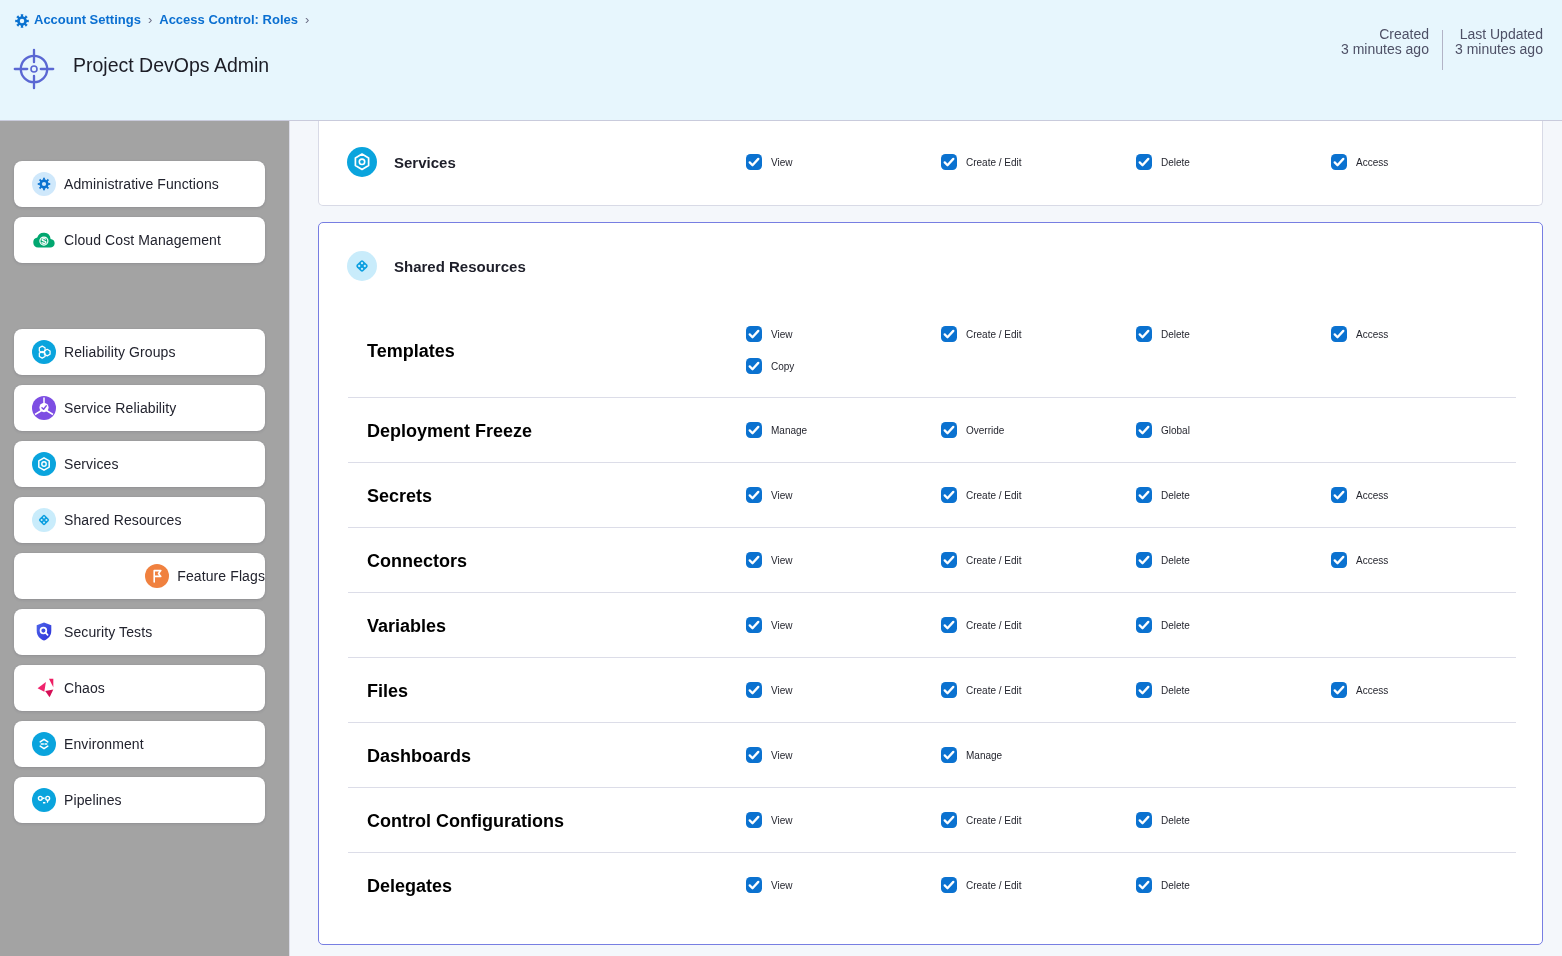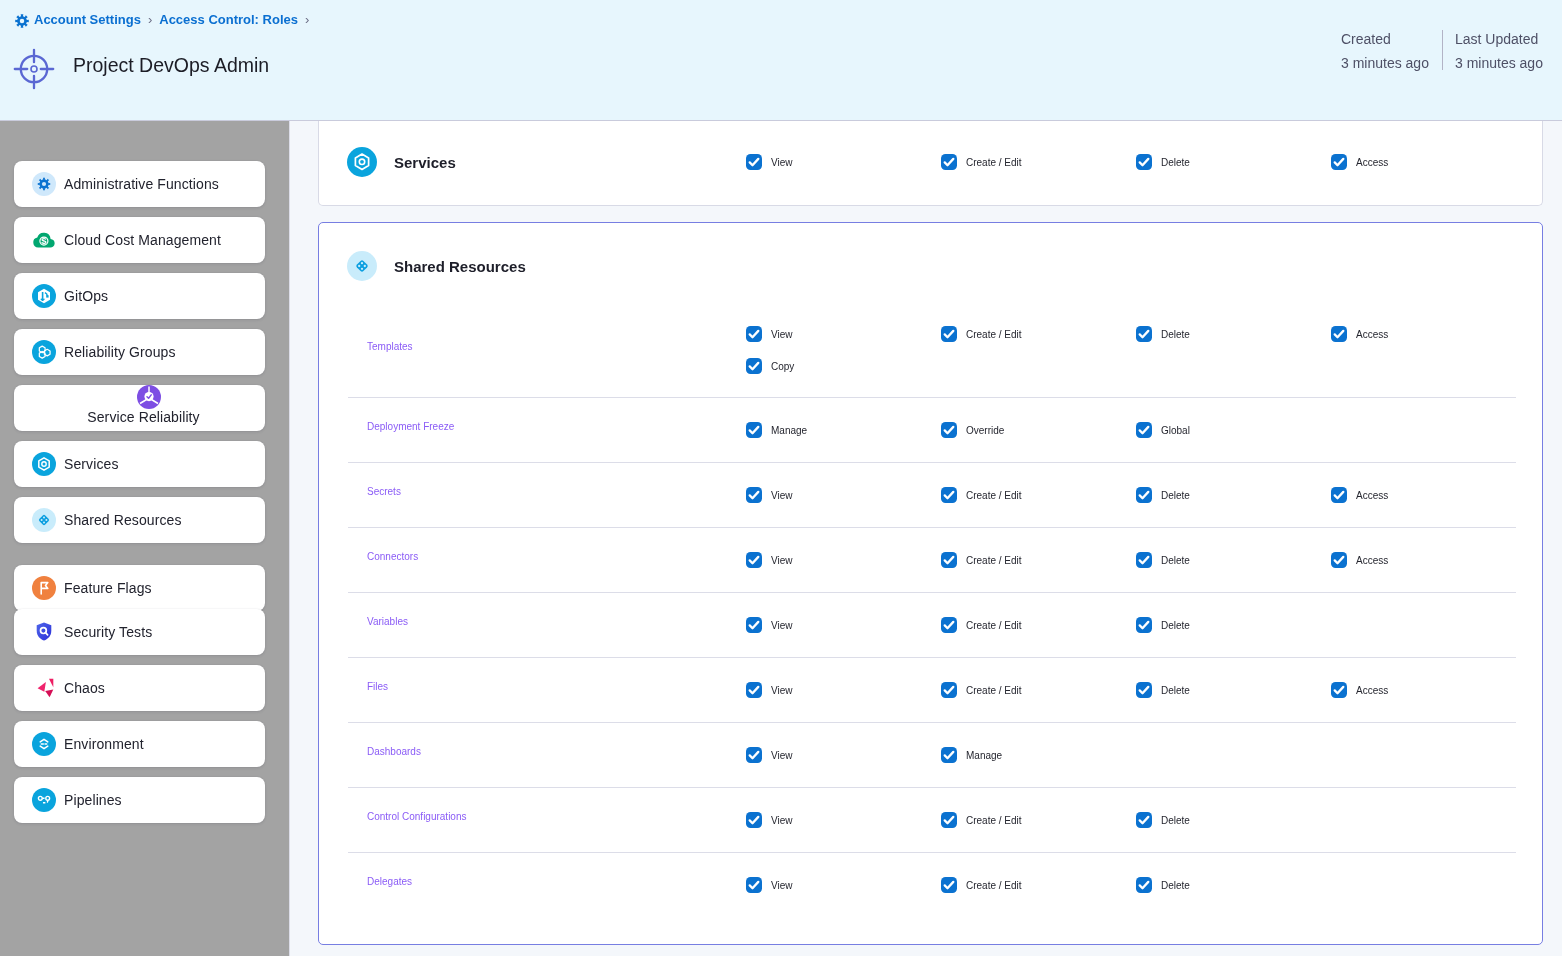--- a/index.html
+++ b/index.html
@@ -3,35 +3,35 @@
 <style>
   html,body{margin:0;padding:0;}
   body{width:1562px;height:956px;position:relative;font-family:"Liberation Sans",sans-serif;
        background:#f4f7fb;overflow:hidden;-webkit-font-smoothing:antialiased;}
   .abs{position:absolute;}
   
   #hdr{left:0;top:0;width:1562px;height:120px;background:#e7f6fd;border-bottom:1px solid #c9cbdc;}
   #crumbs{left:34px;top:11px;height:16px;display:flex;align-items:center;font-size:13px;font-weight:700;color:#0a6fd1;}
   #crumbs .sep{color:#6b6d85;font-weight:400;padding:0 7px;font-size:13px;}
   #title{left:73px;top:54px;font-size:19.5px;font-weight:500;color:#1c1d26;}
-  .meta{font-size:14px;color:#4e5066;line-height:24px;}
+  .meta{font-size:14px;color:#4e5066;line-height:15px;text-align:right;}
   #metadiv{left:1442px;top:30px;width:1px;height:40px;background:#b2b3c6;}
   
   #side{left:0;top:121px;width:289px;height:942px;background:#a3a3a3;border-right:1px solid #dcdde8;}
   .scard{position:absolute;left:14px;width:251px;height:46px;background:#fff;border-radius:8px;
          box-shadow:0 1px 3px rgba(40,41,61,.14),0 0 1px rgba(40,41,61,.12);display:flex;align-items:center;}
   .scard svg{margin-left:18px;flex:none;}
   .scard span{margin-left:8px;font-size:14px;font-weight:500;color:#22232e;letter-spacing:.1px;}
   
   #card1{left:318px;top:121px;width:1223px;height:84px;background:#fff;
          border:1px solid #d8dae6;border-top:none;border-radius:0 0 5px 5px;}
   #card2{left:318px;top:222px;width:1223px;height:721px;background:#fff;
          border:1px solid #777ee2;border-radius:5px;}
   .seclab{font-size:15px;font-weight:700;color:#1d1e29;}
-  .rowlab{font-size:10px;color:#8b5cf6;}
+  .rowlab{font-size:18px;color:#000000;font-weight:bold;}
   .chk{position:absolute;display:flex;align-items:center;height:16px;}
   .chk span{margin-left:9px;font-size:10px;color:#25262f;}
   .dvd{position:absolute;left:29px;width:1168px;height:1px;background:#dcdde8;}
 </style></head>
 <body>
 <div id="hdr" class="abs"></div>
 <svg class="abs" style="left:15px;top:13.5px;" width="14" height="14" viewBox="0 0 15 15">
     <path d="M6.06 0.24 L8.94 0.24 L8.53 2.30 L10.44 3.09 L11.61 1.35 L13.65 3.39 L11.91 4.56 L12.70 6.47 L14.76 6.06 L14.76 8.94 L12.70 8.53 L11.91 10.44 L13.65 11.61 L11.61 13.65 L10.44 11.91 L8.53 12.70 L8.94 14.76 L6.06 14.76 L6.47 12.70 L4.56 11.91 L3.39 13.65 L1.35 11.61 L3.09 10.44 L2.30 8.53 L0.24 8.94 L0.24 6.06 L2.30 6.47 L3.09 4.56 L1.35 3.39 L3.39 1.35 L4.56 3.09 L6.47 2.30 Z" fill="#0b72d0"></path>
     <circle cx="7.5" cy="7.5" r="2.4" fill="#e7f6fd"></circle>
   </svg>
@@ -57,41 +57,30 @@
       <span>Administrative Functions</span>
     </div>
   <div class="scard" style="top:96px;">
       <svg width="24" height="24" viewBox="0 0 24 24">
         <path d="M6.4 19.5 a5 5 0 0 1 -1.1-9.9 a6.8 6.8 0 0 1 13.3 1.3 a4.2 4.2 0 0 1 -.5 8.6 z" fill="#01a770"></path>
         <circle cx="11.9" cy="13.1" r="4" fill="none" stroke="#fff" stroke-width="1.2"></circle>
         <text x="11.9" y="16.4" font-size="9.5" font-weight="bold" fill="#fff" text-anchor="middle" font-family="Liberation Sans">$</text>
       </svg>
       <span>Cloud Cost Management</span>
     </div>
-  <div class="scard" style="top:152px;">
-      <svg width="24" height="24" viewBox="0 0 24 24">
-        <circle cx="12" cy="12" r="12" fill="#0aa4dd"></circle>
-        <path d="M12 4.8 L18 8.3 V15.7 L12 19.2 L6 15.7 V8.3 Z" fill="#fff"></path>
-        <path d="M10.6 8 v8" stroke="#0aa4dd" stroke-width="1.6"></path>
-        <path d="M12.9 8.6 a4.2 4.2 0 0 1 2.5 3.4" fill="none" stroke="#0aa4dd" stroke-width="1.5"></path>
-        <rect x="14.2" y="11.2" width="2.4" height="2.4" fill="#0aa4dd"></rect>
-        <path d="M10.6 16.6 l-1.8-1.8 M10.6 16.6 l1.8-1.8" stroke="#0aa4dd" stroke-width="1.3"></path>
-      </svg>
-      <span>GitOps</span>
-    </div>
   <div class="scard" style="top:208px;">
       <svg width="24" height="24" viewBox="0 0 24 24">
         <circle cx="12" cy="12" r="12" fill="#0aa4dd"></circle>
         <path d="M10.20 6.10 L13.06 7.75 L13.06 11.05 L10.20 12.70 L7.34 11.05 L7.34 7.75 Z" fill="none" stroke="#fff" stroke-width="1.25" stroke-linejoin="round"></path>
         <path d="M15.20 9.30 L18.06 10.95 L18.06 14.25 L15.20 15.90 L12.34 14.25 L12.34 10.95 Z" fill="none" stroke="#fff" stroke-width="1.25" stroke-linejoin="round"></path>
         <path d="M10.20 11.50 L13.06 13.15 L13.06 16.45 L10.20 18.10 L7.34 16.45 L7.34 13.15 Z" fill="none" stroke="#fff" stroke-width="1.25" stroke-linejoin="round"></path>
       </svg>
       <span>Reliability Groups</span>
     </div>
-  <div class="scard" style="top:264px;flex-direction:column;">
+  <div class="scard" style="top:264px;">
       <svg width="24" height="24" viewBox="0 0 24 24">
         <circle cx="12" cy="12" r="12" fill="#7d4ee3"></circle>
         <g stroke="#fff" stroke-width="1.5">
           <path d="M12 11 V1.5 M12 13 L3 18.5 M12 13 L21 18.5"></path>
         </g>
         <circle cx="12" cy="11.6" r="4.6" fill="#fff"></circle>
         <path d="M10 11.7 L11.6 13.2 L14.2 9.9" fill="none" stroke="#7d4ee3" stroke-width="1.5" stroke-linecap="round" stroke-linejoin="round"></path>
       </svg>
       <span>Service Reliability</span>
     </div>
@@ -107,21 +96,21 @@
       <svg width="24" height="24" viewBox="0 0 24 24">
         <circle cx="12" cy="12" r="12" fill="#c9ecfb"></circle>
         <rect x="7.9" y="7.9" width="8.2" height="8.2" rx="1.8" transform="rotate(45 12 12)" fill="#0c9fe0"></rect>
         <circle cx="12" cy="9.6" r="1" fill="#c9ecfb"></circle>
         <circle cx="12" cy="14.4" r="1" fill="#c9ecfb"></circle>
         <circle cx="9.6" cy="12" r="1" fill="#c9ecfb"></circle>
         <circle cx="14.4" cy="12" r="1" fill="#c9ecfb"></circle>
       </svg>
       <span>Shared Resources</span>
     </div>
-  <div class="scard" style="top:444px;">
+  <div class="scard" style="top:432px;justify-content:flex-end;">
       <svg width="24" height="24" viewBox="0 0 24 24">
         <circle cx="12" cy="12" r="12" fill="#f0813f"></circle>
         <path d="M9.2 18 V6.6 h6.6 l-2.3 2.9 2.3 2.9 h-6.4" fill="none" stroke="#fff" stroke-width="1.6" stroke-linejoin="round" stroke-linecap="round"></path>
       </svg>
       <span>Feature Flags</span>
     </div>
   <div class="scard" style="top:488px;">
       <svg width="24" height="24" viewBox="0 0 24 24">
         <defs>
           <linearGradient id="sg" x1="0" y1="0" x2="1" y2="1">

